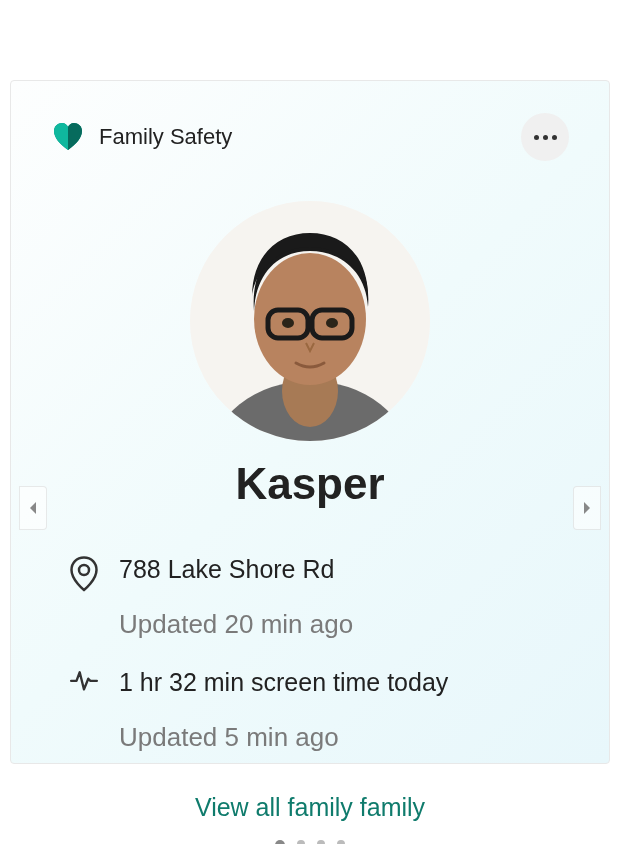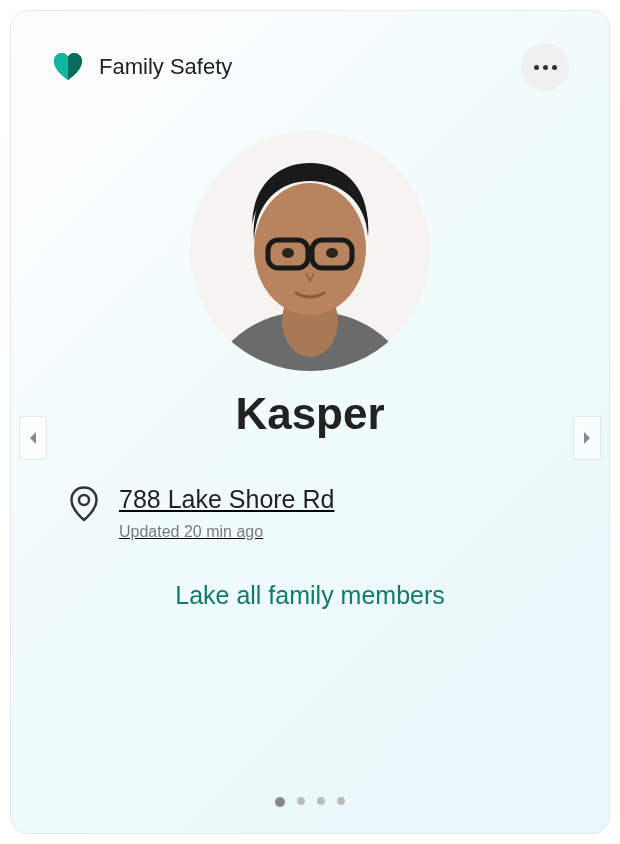--- a/index.html
+++ b/index.html
@@ -7,23 +7,23 @@
       font-family: 'Segoe UI', -apple-system, BlinkMacSystemFont, sans-serif;
       background: #fff;
       width: 620px;
       height: 844px;
       display: flex;
       align-items: center;
       justify-content: center;
     }
     .card {
       width: 600px;
-      height: 824px;
+      height: 684px;
       background: linear-gradient(135deg, #fdfefe 0%, #f0fbfc 50%, #e8f7fb 100%);
-      border-radius: 18px;
+      border-radius: 4px;
       border: 1px solid #e8e8e8;
       position: relative;
       padding: 32px 40px 20px 40px;
       display: flex;
       flex-direction: column;
     }
     .header {
       display: flex;
       align-items: center;
       justify-content: space-between;
@@ -98,21 +98,20 @@
     }
     .nav-arrow.left { left: 8px; border-radius: 0 4px 4px 0; }
     .nav-arrow.right { right: 8px; border-radius: 4px 0 0 4px; }
     .nav-arrow svg { width: 12px; height: 16px; }
     .info-rows {
       padding-left: 18px;
       display: flex;
       flex-direction: column;
       gap: 26px;
       margin-bottom: 40px;
-      text-decoration: underline;
     }
     .info-row {
       display: flex;
       align-items: flex-start;
       gap: 20px;
     }
     .info-icon {
       width: 30px;
       flex-shrink: 0;
       padding-top: 2px;
@@ -121,23 +120,23 @@
       display: flex;
       flex-direction: column;
       gap: 2px;
     }
     .info-main {
       font-size: 25px;
       color: #222;
       line-height: 1.35;
     }
     .info-sub {
-      font-size: 16px;
+      font-size: 26px;
       color: #7a7a7a;
-      margin-top: 4px;
+      margin-top: 20px;
     }
     .view-link {
       text-align: center;
       font-size: 25px;
       color: #0f7b6c;
       cursor: pointer;
       margin-bottom: 18px;
     }
     .pager {
       display: flex;
@@ -222,24 +221,35 @@
           <path d="M12 2 C6 2 2 6.5 2 12 C2 20 12 28 12 28 C12 28 22 20 22 12 C22 6.5 18 2 12 2 Z" fill="none" stroke="#333" stroke-width="2"></path>
           <circle cx="12" cy="12" r="4" fill="none" stroke="#333" stroke-width="2"></circle>
         </svg>
       </div>
       <div class="info-text">
         <div class="info-main">788 Lake Shore Rd</div>
         <div class="info-sub">Updated 20 min ago</div>
       </div>
     </div>
 
-
-  </div>
-
-  <div class="view-link">Lake all family members</div>
+    <div class="info-row">
+      <div class="info-icon">
+        <svg viewBox="0 0 28 24">
+          <path d="M2 12 L7 12 L10 4 L14 20 L18 10 L20 12 L26 12" fill="none" stroke="#333" stroke-width="2.2" stroke-linejoin="round" stroke-linecap="round"></path>
+        </svg>
+      </div>
+      <div class="info-text">
+        <div class="info-main">1 hr 32 min screen time today</div>
+        <div class="info-sub">Updated 5 min ago</div>
+      </div>
+    </div>
+
+  </div>
+
+  <div class="view-link">View all family family</div>
 
   <div class="pager">
     <div class="pdot active"></div>
     <div class="pdot"></div>
     <div class="pdot"></div>
     <div class="pdot"></div>
   </div>
 
 </div>
 

